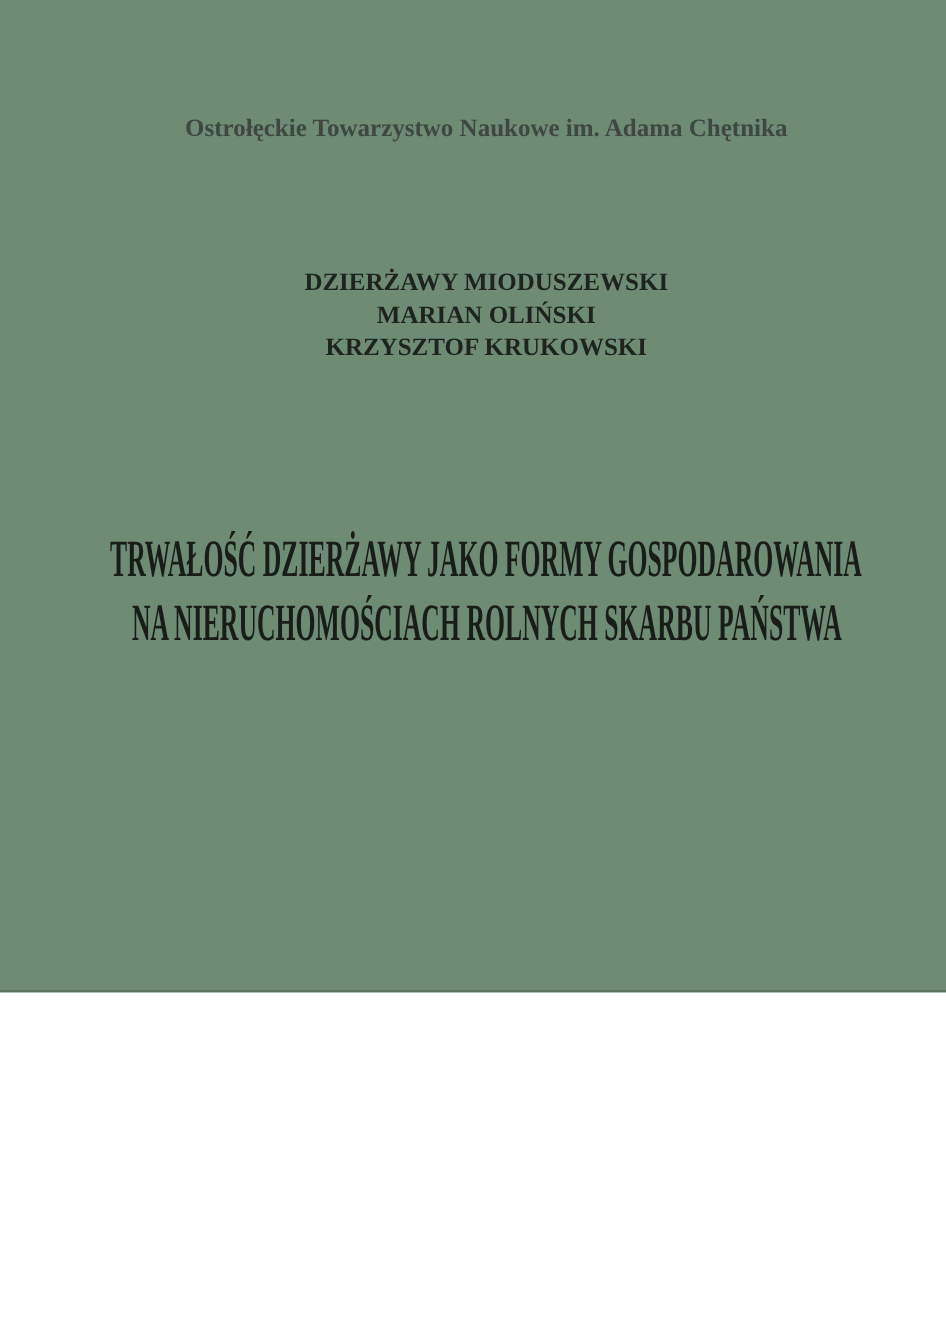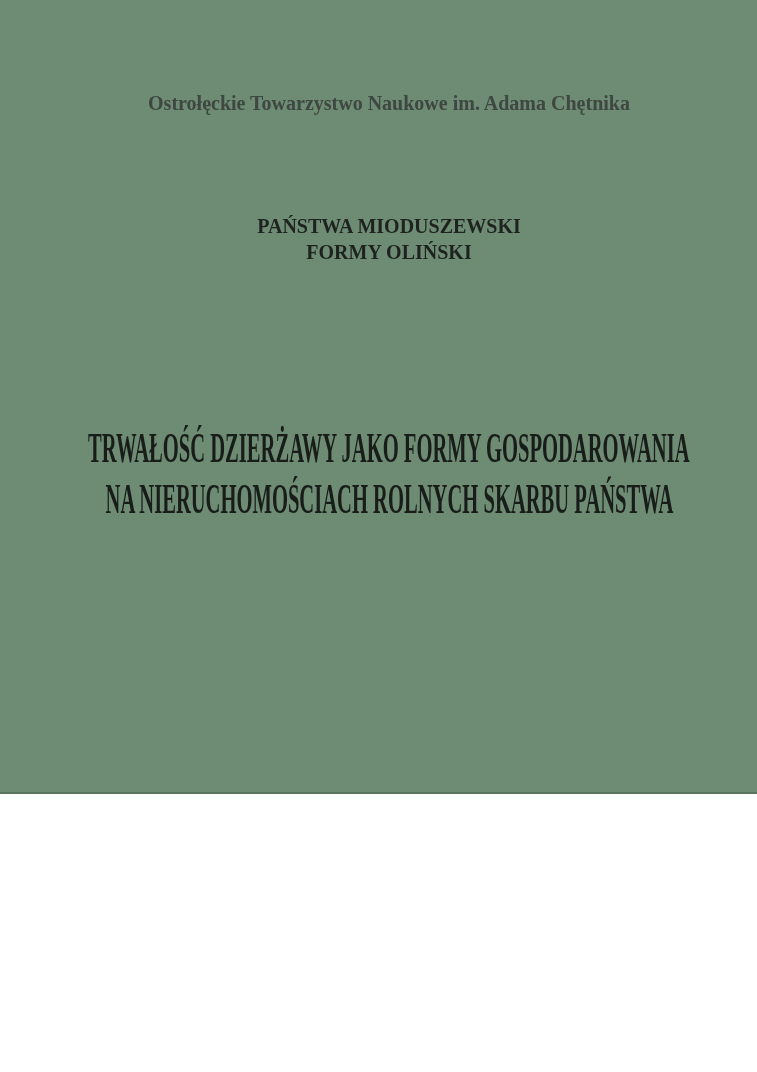--- a/index.html
+++ b/index.html
@@ -80,22 +80,23 @@
   }
 </style>
 </head>
 <body>
 
 <div class="cover">
 
   <div class="publisher">Ostrołęckie Towarzystwo Naukowe im. Adama Chętnika</div>
 
   <div class="authors">
-    <div class="author-line">PAŃSTWA MIODUSZEWSKI</div>
-    <div class="author-line">FORMY OLIŃSKI</div>
+    <div class="author-line">DZIERŻAWY MIODUSZEWSKI</div>
+    <div class="author-line">MARIAN OLIŃSKI</div>
+    <div class="author-line">KRZYSZTOF KRUKOWSKI</div>
   </div>
 
   <div class="title-block">
     <div class="title-row">
       <span class="title-line">TRWAŁOŚĆ DZIERŻAWY JAKO FORMY GOSPODAROWANIA</span>
     </div>
     <div class="title-row">
       <span class="title-line">NA NIERUCHOMOŚCIACH ROLNYCH SKARBU PAŃSTWA</span>
     </div>
   </div>

